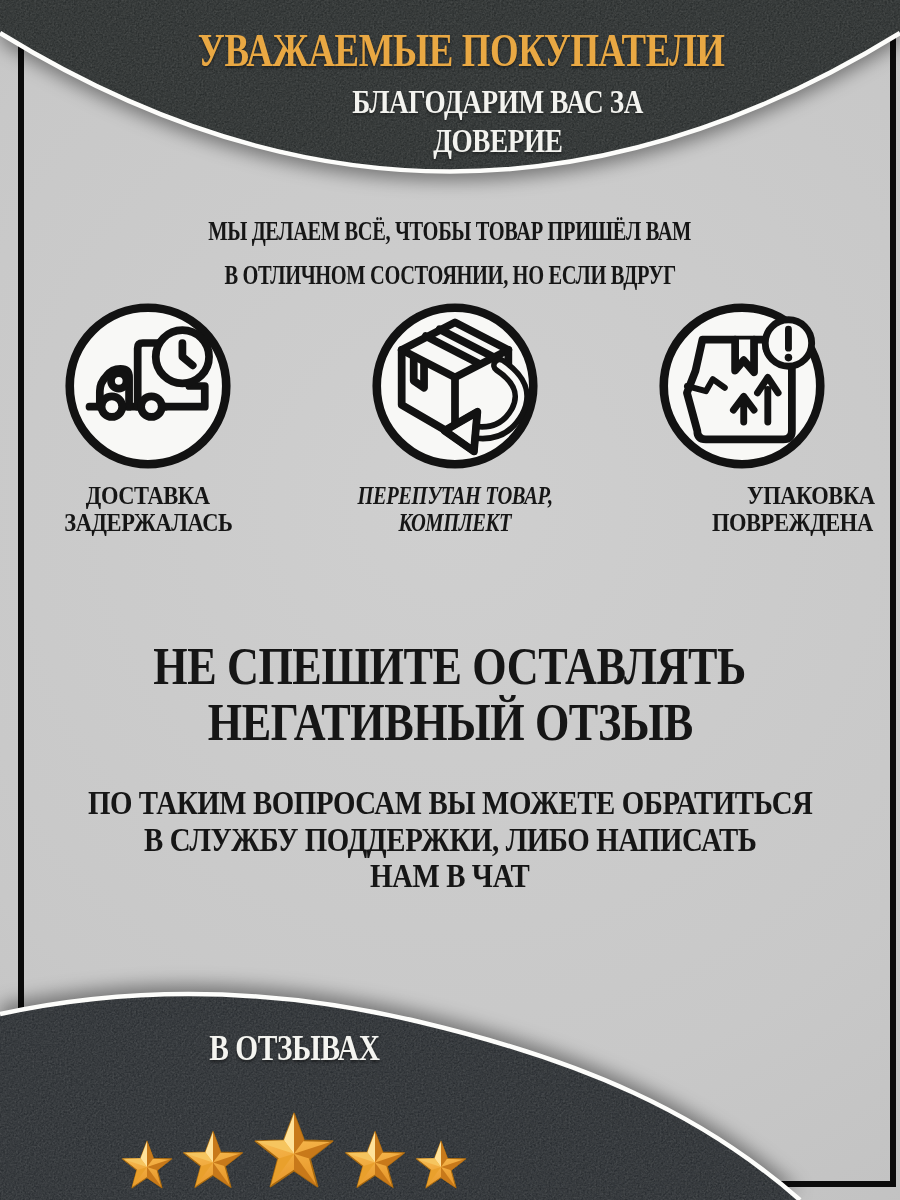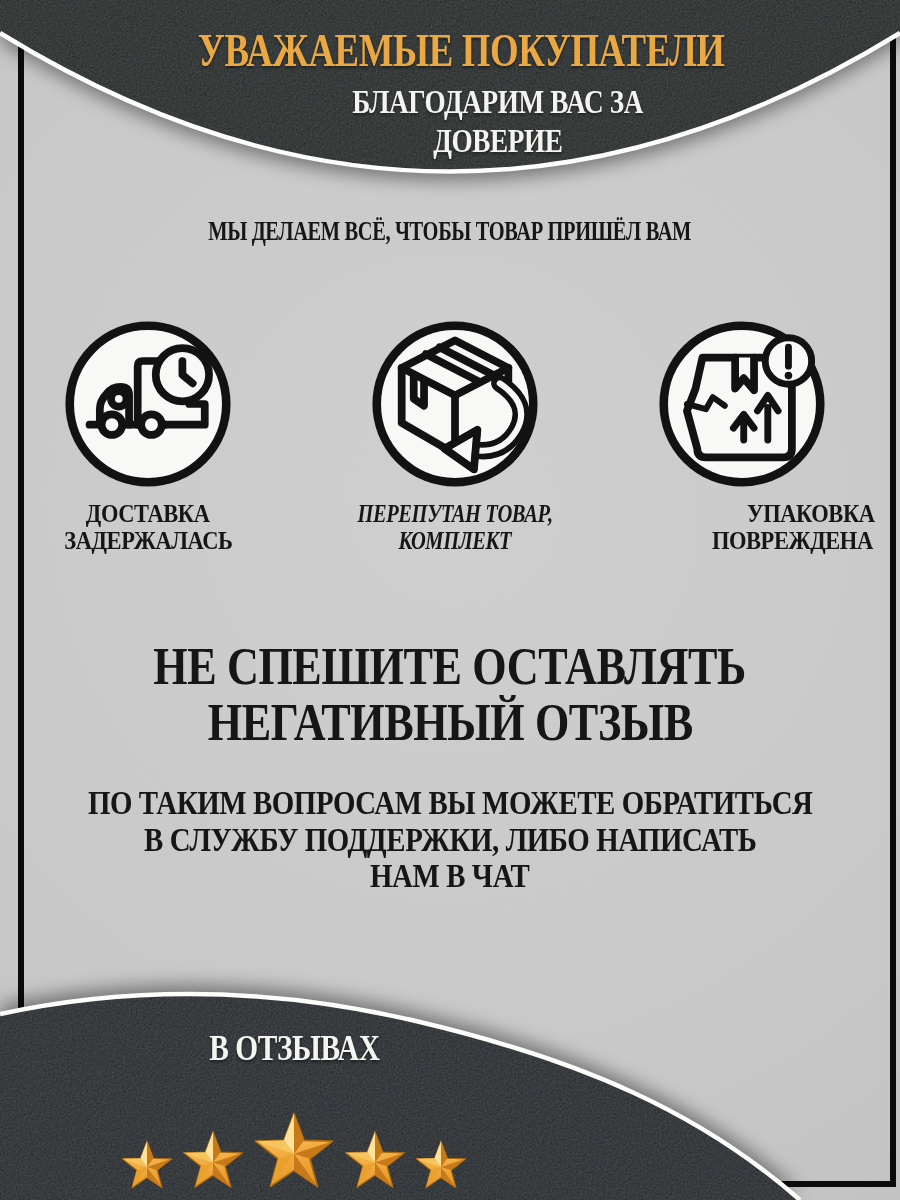--- a/index.html
+++ b/index.html
@@ -15,21 +15,21 @@
   .sq{display:inline-block;white-space:nowrap;transform:scaleX(var(--sx,0.82));transform-origin:50% 50%;letter-spacing:-0.5px;}
 
   .header-title{top:27px;font-size:46px;color:#e9a843;text-shadow:0 2px 3px rgba(0,0,0,0.45);}
   .header-title .line{line-height:48px;padding-left:23px;}
   .header-sub{top:82px;font-size:34px;color:#f3f3ef;text-shadow:0 2px 3px rgba(0,0,0,0.4);padding-left:48px;}
   .header-sub .line{line-height:39px;}
 
   .intro{top:209px;font-size:28px;}
   .intro .line{line-height:44px;}
 
-  .cards{top:318px;left:0;width:806px;height:280px;}
+  .cards{top:300px;left:0;width:806px;height:280px;}
   .card{position:absolute;top:0;width:280px;text-align:center;}
   .card.c1{left:8px;}  .card.c2{left:315px;font-style:italic;}  .card.c3{left:602px;text-align:right;}
   .icon-wrap{display:block;margin:0 auto;width:172px;height:172px;}
   .icon-wrap svg{width:172px;height:172px;display:block;}
   .card-label{margin-top:10px;font-weight:bold;font-size:25px;color:#161616;}
   .card-label .line{line-height:27px;}
 
   .warning{top:639px;font-size:52px;}
   .warning .line{line-height:56px;}
 
@@ -108,20 +108,21 @@
   <div class="layer txt header-title" style="--sx:0.80;">
     <span class="line"><span class="sq">УВАЖАЕМЫЕ ПОКУПАТЕЛИ</span></span>
   </div>
   <div class="layer txt header-sub" style="--sx:0.80;">
     <span class="line"><span class="sq">БЛАГОДАРИМ ВАС ЗА</span></span>
     <span class="line"><span class="sq">ДОВЕРИЕ</span></span>
   </div>
 
   <div class="layer txt intro" style="--sx:0.73;">
     <span class="line"><span class="sq">МЫ ДЕЛАЕМ ВСЁ, ЧТОБЫ ТОВАР ПРИШЁЛ ВАМ</span></span>
+    <span class="line"><span class="sq">В ОТЛИЧНОМ СОСТОЯНИИ, НО ЕСЛИ ВДРУГ</span></span>
   </div>
 
   <div class="layer cards">
 
     <div class="card c1">
       <span class="icon-wrap">
         <svg viewBox="0 0 100 100" fill="none" stroke="#121212" stroke-width="5" stroke-linecap="round" stroke-linejoin="round">
           <circle cx="50" cy="50" r="45.5" fill="#f8f8f6"></circle>
           <g stroke-width="4.5">
             <path d="M16,62 H60"></path>

